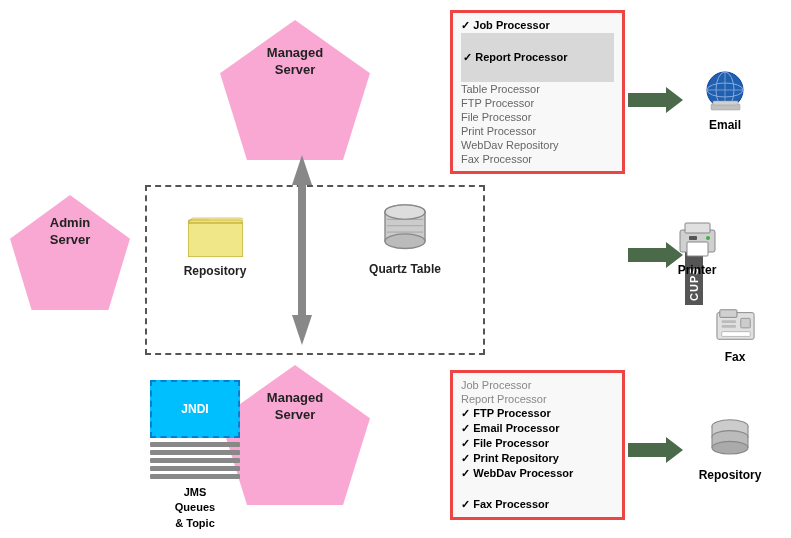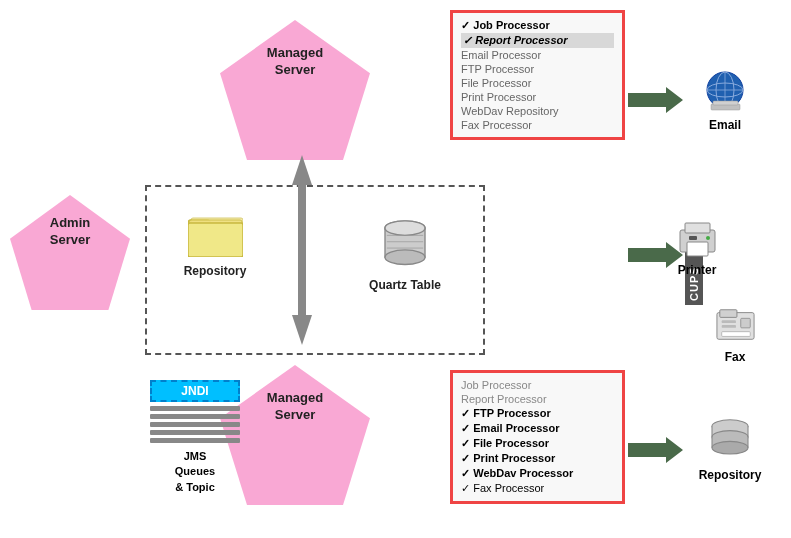--- a/index.html
+++ b/index.html
@@ -72,21 +72,21 @@
       left: 175px;
       top: 215px;
       text-align: center;
       width: 80px;
     }
 
     
     .quartz-icon {
       position: absolute;
       left: 360px;
-      top: 219px;
+      top: 203px;
       text-align: center;
       width: 90px;
     }
 
     
     .folder-icon {
       width: 55px;
       height: 42px;
       position: relative;
       margin: 0 auto 4px;
@@ -156,21 +156,21 @@
       width: 90px;
     }
 
     .jndi-label {
       background: #00bfff;
       color: #fff;
       font-weight: bold;
       font-size: 12px;
       text-align: center;
       border: 2px dashed #0080cc;
-      padding: 2px 0;
+      padding: 20px 0;
       margin-bottom: 4px;
     }
 
     .jms-lines {
       display: flex;
       flex-direction: column;
       gap: 3px;
     }
 
     .jms-line {
@@ -258,38 +258,38 @@
 
       <line x1="5" y1="18" x2="45" y2="18" stroke="#999" stroke-width="0.8"></line>
       <line x1="5" y1="25" x2="45" y2="25" stroke="#999" stroke-width="0.8"></line>
       <line x1="5" y1="32" x2="45" y2="32" stroke="#999" stroke-width="0.8"></line>
     </svg>
     <div style="font-weight:bold;font-size:12px;color:#222;margin-top:2px;">Quartz Table</div>
   </div>
 
   <div class="proc-box proc-box-top">
     <div style="font-weight:bold;color:#000;padding:1px 0;font-size:11px;">✓ Job Processor</div>
-    <div style="font-weight:bold;color:#000;background:#d8d8d8;padding:1px 2px;font-size:11px;font-style:italic;">✓ Report Processor</div>
-    <div style="color:#666;padding:1px 0;font-size:11px;">Email Processor</div>
+    <div style="font-weight:bold;color:#000;background:#d8d8d8;padding:18px 2px;font-size:11px;">✓ Report Processor</div>
+    <div style="color:#666;padding:1px 0;font-size:11px;">Table Processor</div>
     <div style="color:#666;padding:1px 0;font-size:11px;">FTP Processor</div>
     <div style="color:#666;padding:1px 0;font-size:11px;">File Processor</div>
     <div style="color:#666;padding:1px 0;font-size:11px;">Print Processor</div>
     <div style="color:#666;padding:1px 0;font-size:11px;">WebDav Repository</div>
     <div style="color:#666;padding:1px 0;font-size:11px;">Fax Processor</div>
   </div>
 
   <div class="proc-box proc-box-bottom">
     <div style="color:#888;padding:1px 0;font-size:11px;">Job Processor</div>
     <div style="color:#888;padding:1px 0;font-size:11px;">Report Processor</div>
     <div style="font-weight:bold;color:#000;padding:1px 0;font-size:11px;">✓ FTP Processor</div>
     <div style="font-weight:bold;color:#000;padding:1px 0;font-size:11px;">✓ Email Processor</div>
     <div style="font-weight:bold;color:#000;padding:1px 0;font-size:11px;">✓ File Processor</div>
-    <div style="font-weight:bold;color:#000;padding:1px 0;font-size:11px;">✓ Print Processor</div>
+    <div style="font-weight:bold;color:#000;padding:1px 0;font-size:11px;">✓ Print Repository</div>
     <div style="font-weight:bold;color:#000;padding:1px 0;font-size:11px;">✓ WebDav Processor</div>
-    <div style="font-weight:normal;color:#000;padding:1px 0;font-size:11px;">✓ Fax Processor</div>
+    <div style="font-weight:bold;color:#000;padding:1px 0;font-size:11px;margin-top:16px;">✓ Fax Processor</div>
   </div>
 
   <svg style="position:absolute;left:628px;top:85px;width:55px;height:30px;" viewBox="0 0 55 30">
     <polygon points="0,8 38,8 38,2 55,15 38,28 38,22 0,22" fill="#4a6a4a"></polygon>
   </svg>
 
   <svg style="position:absolute;left:628px;top:240px;width:55px;height:30px;" viewBox="0 0 55 30">
     <polygon points="0,8 38,8 38,2 55,15 38,28 38,22 0,22" fill="#4a6a4a"></polygon>
   </svg>
 

